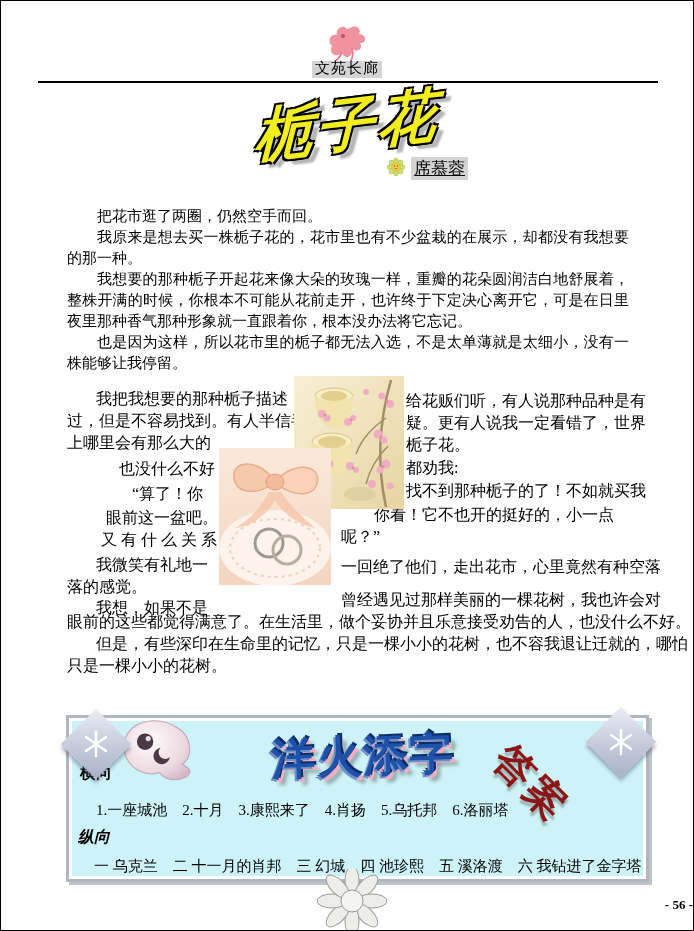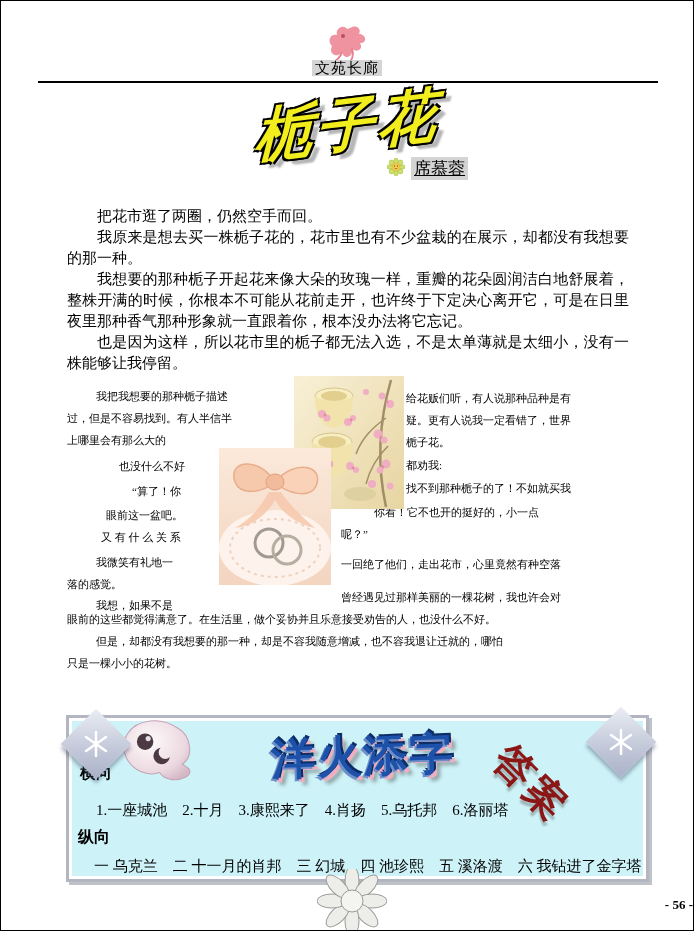--- a/index.html
+++ b/index.html
@@ -4,58 +4,58 @@
 <style>
   * { margin:0; padding:0; box-sizing:border-box; }
   html,body { background:#888; }
   .page {
     position:relative; width:694px; height:931px; margin:0 auto;
     background:#fff; border:1px solid #000; overflow:hidden;
     font-family:"Liberation Serif","DejaVu Serif",serif; color:#000;
   }
   
   .ornament { position:absolute; left:327px; top:24px; width:44px; height:40px; }
-  .category-row { position:absolute; left:0; top:58px; width:100%; text-align:center; }
+  .category-row { position:absolute; left:0; top:58px; width:100%; text-align:center;font-family:Liberation Mono, monospace; }
   .category-row span { background:#d4d4d4; font-size:15px; padding:0 3px; letter-spacing:1px; }
   .rule { position:absolute; left:37px; top:80px; width:620px; height:2px; background:#000; }
   .title-row { position:absolute; left:0; top:86px; width:100%; text-align:center; }
   .title-text {
     display:inline-block; font-size:58px; font-weight:bold; font-style:italic;
     color:#f2ee1e; letter-spacing:4px;
     transform:rotate(-7deg) skewX(-8deg);
     text-shadow:-2px -2px 0 #000, 2px -2px 0 #000, -2px 2px 0 #000, 2px 2px 0 #000, 7px 6px 2px #b5b5b5;
   }
   .author-row { position:absolute; left:386px; top:156px; display:flex; align-items:center; gap:6px; }
   .author-name { background:#d4d4d4; font-size:17px; padding:0 3px;text-decoration:underline; }
   
   .body-block { position:absolute; left:66px; top:205px; width:562px;
     font-size:15px; line-height:21px; text-align:justify; }
   .body-block p { text-indent:2em; margin:0; }
   
-  .wrap-line { position:absolute; font-size:11px; white-space:nowrap; }
+  .wrap-line { position:absolute; font-size:16px; white-space:nowrap; }
   .l0{left:95px;top:388px}  .l1{left:66px;top:410px}  .l2{left:66px;top:432px}
   .l3{left:118px;top:458px} .l4{left:131px;top:483px} .l5{left:105px;top:507px}
   .l6{left:100px;top:529px} .l7{left:95px;top:554px}  .l8{left:66px;top:576px}
   .l9{left:95px;top:597px}
   .r0{left:405px;top:390px} .r1{left:405px;top:412px} .r2{left:405px;top:434px}
   .r3{left:405px;top:457px} .r4{left:405px;top:480px} .r5{left:373px;top:504px}
   .r6{left:340px;top:526px} .r7{left:340px;top:556px} .r8{left:340px;top:589px}
   .f0{left:66px;top:611px}  .f1{left:95px;top:633px}  .f2{left:66px;top:655px}
   .img-teacups { position:absolute; left:293px; top:375px; width:110px; height:133px; }
   .img-rings   { position:absolute; left:218px; top:447px; width:112px; height:137px; }
   .img-teacups svg, .img-rings svg { width:100%; height:100%; display:block; }
   
   .puzzle-box { position:absolute; left:65px; top:714px; width:583px; height:167px;
     border:3px solid #b2b6c0; background:#fff; padding:3px;
     box-shadow:3px 3px 0 rgba(115,120,135,.45); }
   .puzzle-inner { position:relative; width:100%; height:100%; background:#cdf3f8; }
   .label { position:absolute; font-family:"Liberation Sans","DejaVu Sans",sans-serif;
     font-weight:bold; font-size:16px; }
   .across-label { left:8px; top:42px; }
-  .down-label   { left:6px; top:106px; }
+  .down-label   { left:6px; top:106px;font-style:italic; }
   .puzzle-title { position:absolute; left:185px; top:0; width:212px; text-align:center;
     font-size:44px; font-weight:bold; line-height:72px; color:#1e52aa; letter-spacing:2px;
     transform:rotate(-2deg);
     text-shadow:-2px 2px 0 #6f8fc9, 2px -2px 0 #0c2d66, 3px 3px 0 #f2aebe, 6px 6px 4px rgba(60,60,60,.45); }
   .answers-stamp { position:absolute; left:418px; top:16px; font-size:40px; font-weight:bold;
     color:#8b1616; letter-spacing:4px; transform:rotate(45deg); transform-origin:20px 34px;
     text-shadow:3px 3px 2px rgba(90,90,90,.4); white-space:nowrap; }
   .answer-row { position:absolute; font-size:15px; white-space:nowrap; }
   .across-row { left:24px; top:80px; }
   .down-row   { left:22px; top:136px; }
@@ -139,21 +139,21 @@
   <div class="wrap-line r1">疑。更有人说我一定看错了，世界</div>
   <div class="wrap-line r2">栀子花。</div>
   <div class="wrap-line r3">都劝我:</div>
   <div class="wrap-line r4">找不到那种栀子的了！不如就买我</div>
   <div class="wrap-line r5">你看！它不也开的挺好的，小一点</div>
   <div class="wrap-line r6">呢？”</div>
   <div class="wrap-line r7">一回绝了他们，走出花市，心里竟然有种空落</div>
   <div class="wrap-line r8">曾经遇见过那样美丽的一棵花树，我也许会对</div>
 
   <div class="wrap-line f0">眼前的这些都觉得满意了。在生活里，做个妥协并且乐意接受劝告的人，也没什么不好。</div>
-  <div class="wrap-line f1">但是，却都没有我想要的那一种，却是不容我随意增减，也不容我退让迁就的，哪怕</div>
+  <div class="wrap-line f1">但是，有些深印在生命里的记忆，只是一棵小小的花树，也不容我退让迁就的，哪怕</div>
   <div class="wrap-line f2">只是一棵小小的花树。</div>
 
   <div class="img-teacups">
     <svg viewBox="0 0 110 133" preserveAspectRatio="none">
       <defs>
           <linearGradient id="tc" x1="0" y1="0" x2="1" y2="1">
         <stop offset="0" stop-color="#f8f0d6"></stop>
             <stop offset="1" stop-color="#e7d5a2"></stop>
           </linearGradient>
         </defs>

